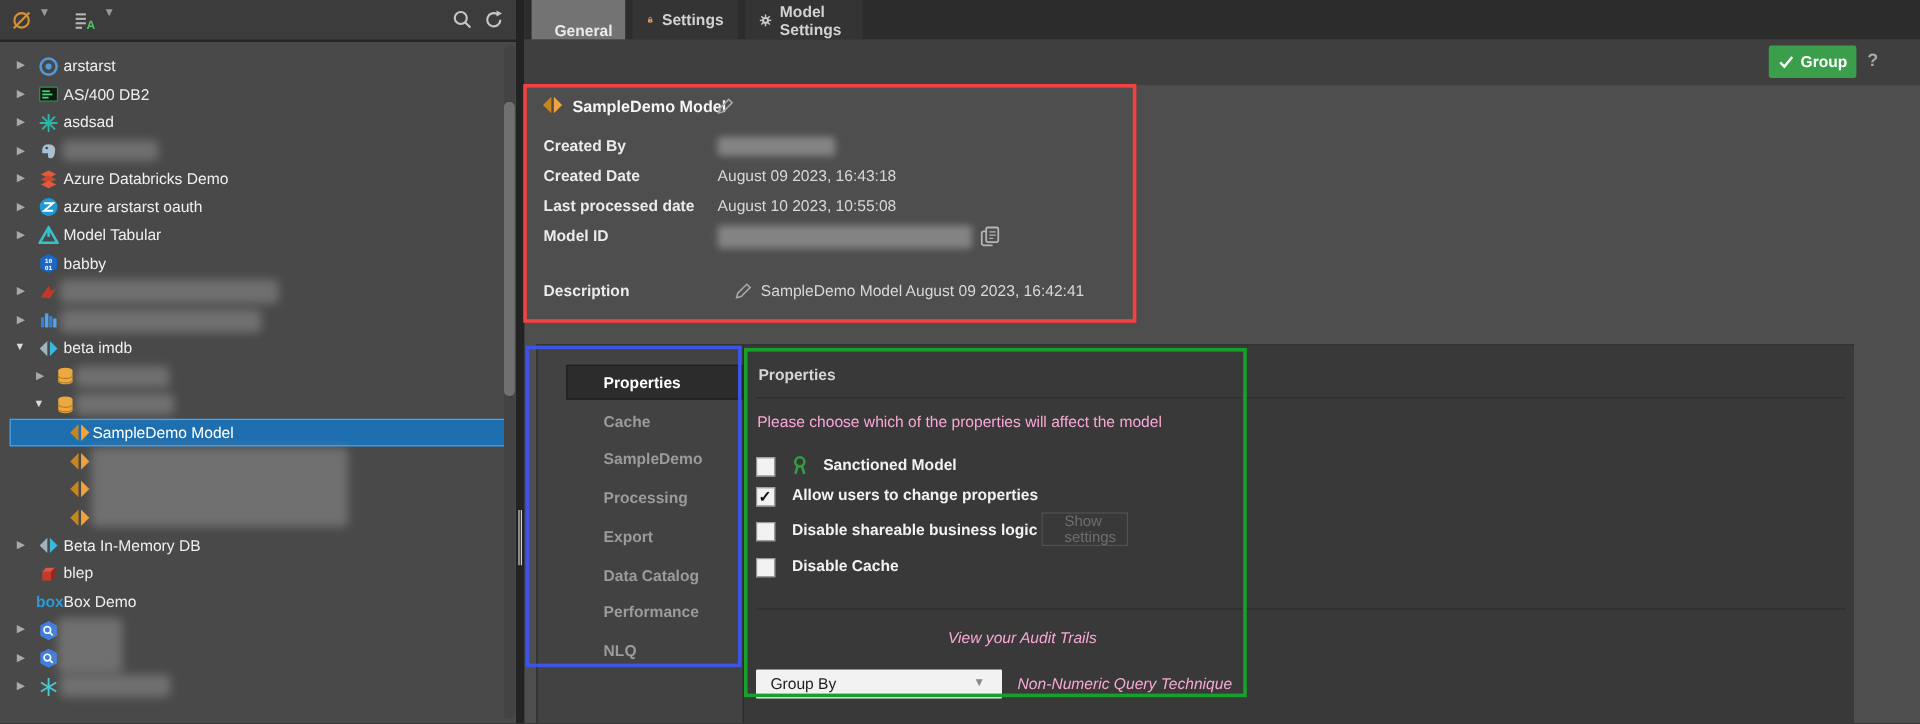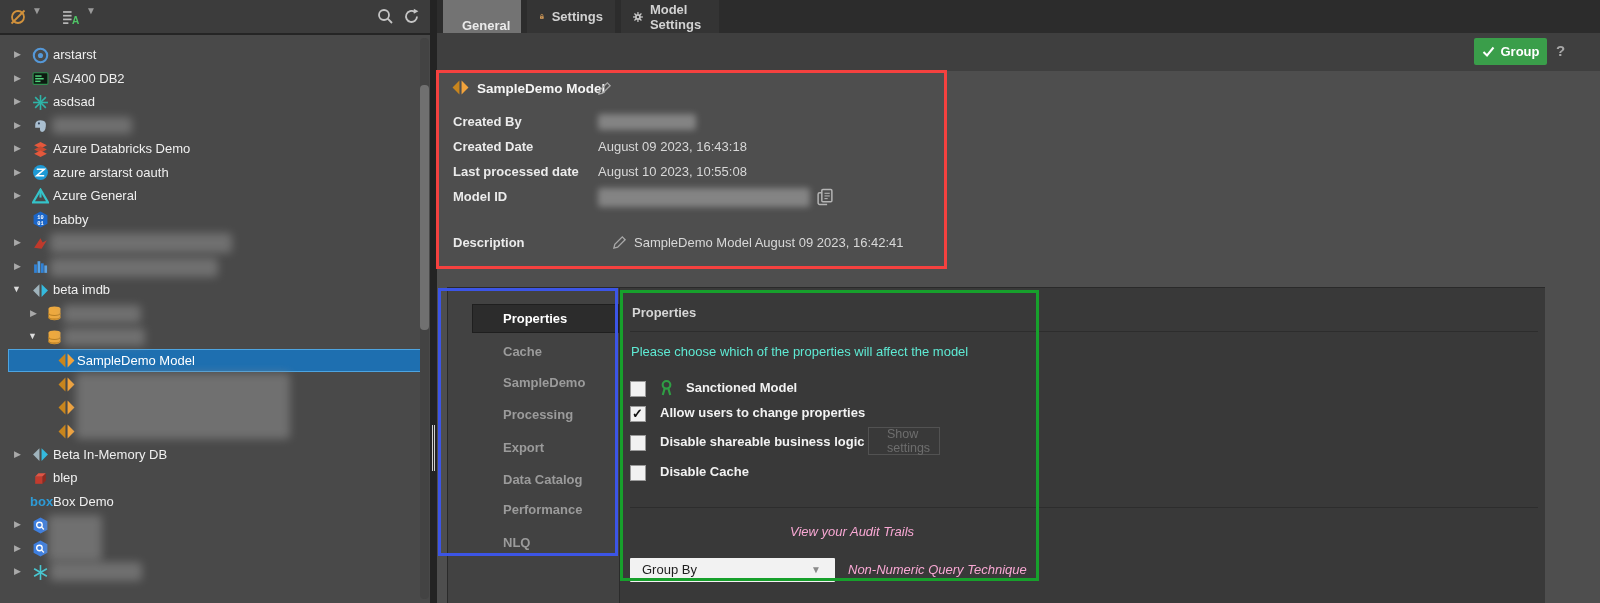--- a/index.html
+++ b/index.html
@@ -32,21 +32,21 @@
   .fld-value{position:absolute;left:598px;color:#d8d8d8;height:16px;line-height:16px;white-space:nowrap;}
   .blob{position:absolute;background:#9b9b9b;opacity:.7;filter:blur(3px);border-radius:3px;}
   
   .card{position:absolute;left:447px;top:287px;width:1098px;height:316px;background:#424242;border:1px solid #2a2a2a;border-bottom:none;box-sizing:border-box;}
   .card-panel{position:absolute;left:619px;top:288px;width:926px;height:315px;background:#393939;border-left:1px solid #2b2b2b;box-sizing:border-box;}
   .nav-sel{position:absolute;left:472px;top:304px;width:147px;height:29px;background:#2c2c2c;border:1px solid #1f1f1f;box-sizing:border-box;}
   .nav-item{position:absolute;left:503px;height:16px;line-height:16px;font-weight:bold;color:#9b9b9b;white-space:nowrap;}
   .nav-item.sel{color:#ffffff;}
   .hline{position:absolute;height:1px;background:#2d2d2d;}
   .panel-title{position:absolute;left:632px;top:305px;font-weight:bold;color:#d5d5d5;height:16px;line-height:16px;}
-  .panel-sub{position:absolute;left:631px;top:344px;color:#5eead4;height:16px;line-height:16px;}
+  .panel-sub{position:absolute;left:631px;top:344px;color:#f9a8d4;height:16px;line-height:16px;}
   .cb{position:absolute;width:14px;height:14px;background:#f2f2f2;border:1px solid #9a9a9a;box-sizing:content-box;}
   .cb.on::after{content:"✓";position:absolute;left:1px;top:-1px;font-size:13px;font-weight:bold;color:#111;}
   .opt-label{position:absolute;color:#f2f2f2;font-weight:bold;height:16px;line-height:16px;white-space:nowrap;}
   .ghost-btn{position:absolute;left:868px;top:427px;width:72px;height:28px;border:1px solid #525252;color:#6e6e6e;font-size:12.5px;display:flex;align-items:center;justify-content:center;box-sizing:border-box;padding-left:18px;}
   .audit-btn{position:absolute;left:630px;top:517px;width:150px;height:30px;border:1px solid #9a9a9a;display:flex;align-items:center;gap:8px;padding-left:10px;box-sizing:border-box;color:#f0f0f0;font-weight:bold;}
   .caption{position:absolute;color:#f9a8d4;height:16px;line-height:16px;white-space:nowrap;font-style:italic;}
   .select{position:absolute;left:630px;top:558px;width:205px;height:24px;background:#f2f2f2;border-radius:1px;color:#1e1e1e;line-height:24px;padding-left:12px;box-sizing:border-box;}
   .select .sel-caret{position:absolute;right:14px;top:0;color:#8a8a8a;font-size:10px;line-height:24px;}
   
   .ann{position:absolute;box-sizing:border-box;pointer-events:none;z-index:50;}
@@ -144,21 +144,21 @@
           <path d="M4.5 5 h7 l-7 6 h7" stroke="#fff" stroke-width="1.5" fill="none"></path>
         </svg>
       <span class="tlabel" style="left:53px">azure arstarst oauth</span>
     </div>
     <div class="trow" style="top:184px">
       <span class="arr" style="left:14px">▶</span>
       <svg class="ticon" style="left:32px" viewBox="0 0 16 16">
           <polygon points="8,1.5 15,13.5 1,13.5" fill="none" stroke="#35c3c9" stroke-width="2"></polygon>
           <line x1="8" y1="1.5" x2="8" y2="9" stroke="#35c3c9" stroke-width="2"></line>
         </svg>
-      <span class="tlabel" style="left:53px">Azure General</span>
+      <span class="tlabel" style="left:53px">Model Tabular</span>
     </div>
     <div class="trow" style="top:207.5px">
       <svg class="ticon" style="left:32px" viewBox="0 0 16 16">
           <polygon points="8,0.5 14.5,4 14.5,12 8,15.5 1.5,12 1.5,4" fill="#1b66c9"></polygon>
           <text x="8" y="7.6" font-size="5" fill="#fff" text-anchor="middle" font-family="Liberation Mono,monospace" font-weight="bold">10</text>
           <text x="8" y="13" font-size="5" fill="#fff" text-anchor="middle" font-family="Liberation Mono,monospace" font-weight="bold">01</text>
         </svg>
       <span class="tlabel" style="left:53px">babby</span>
     </div>
     <div class="trow" style="top:231px">

